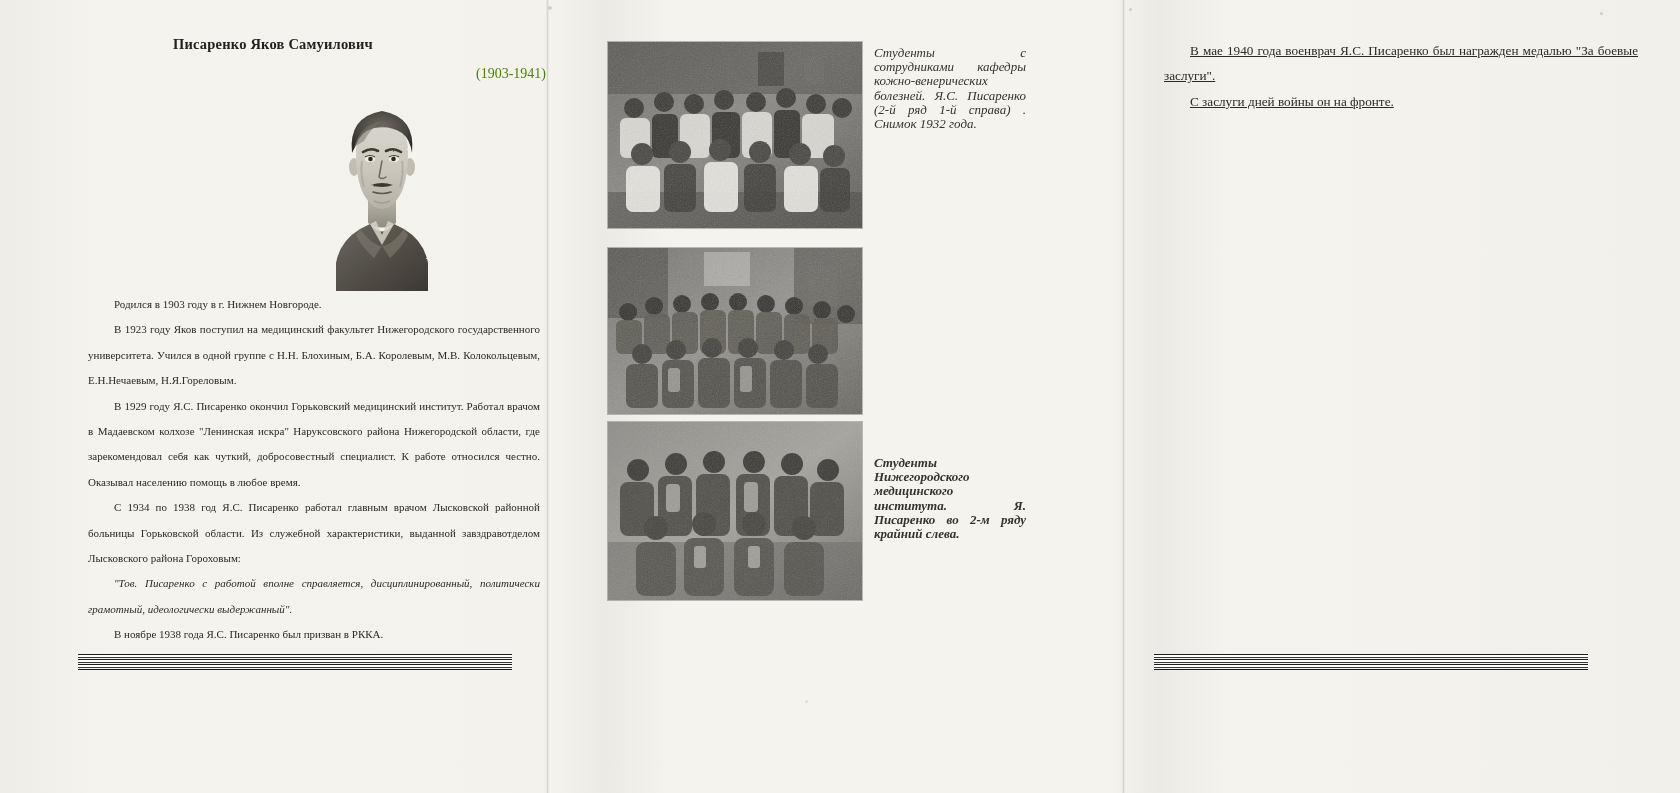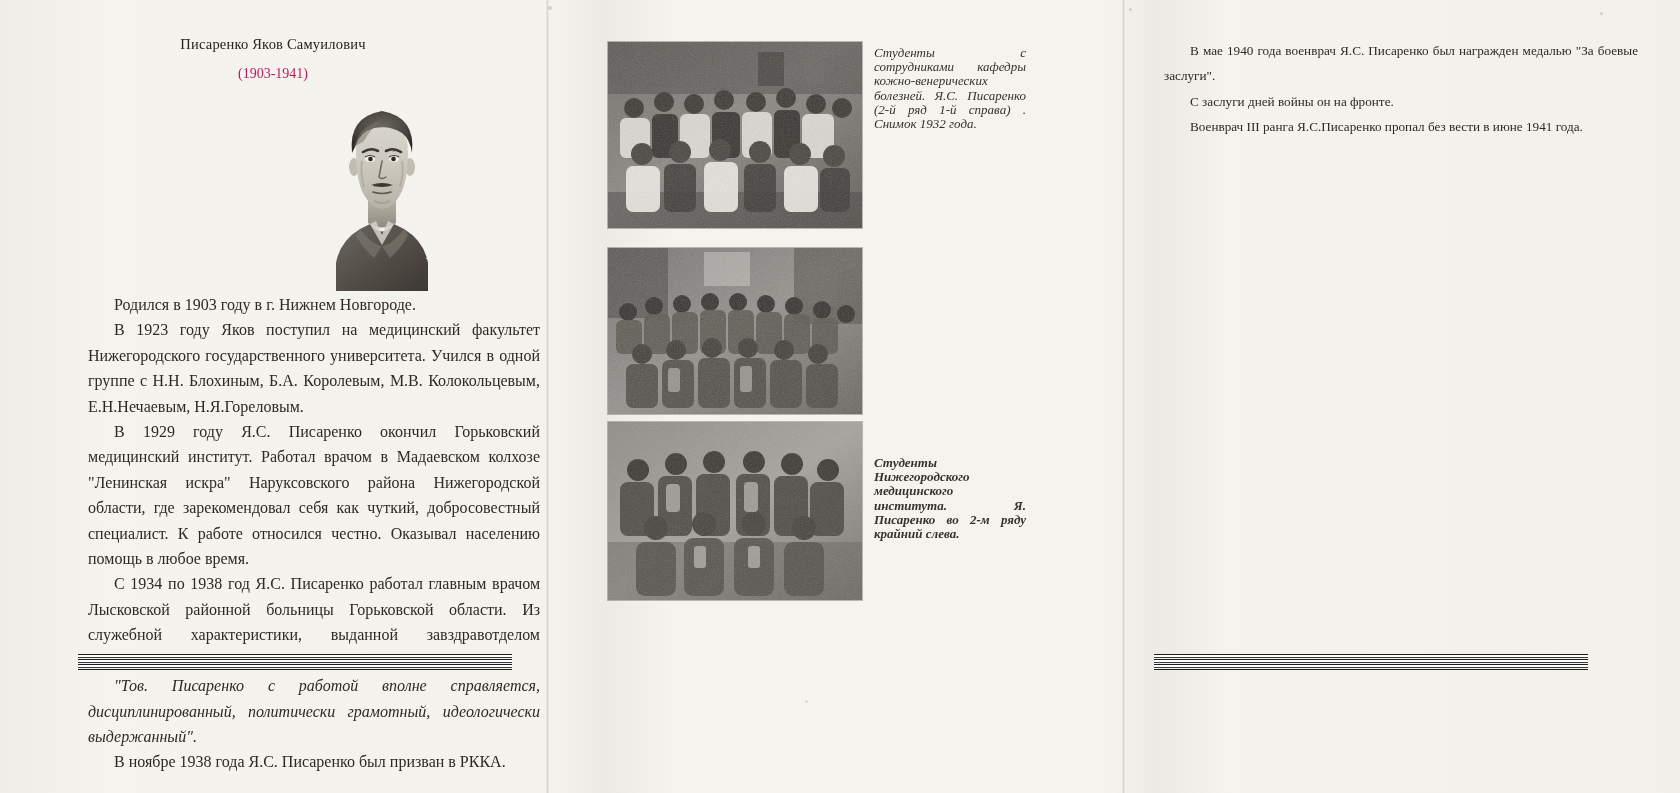--- a/index.html
+++ b/index.html
@@ -54,50 +54,50 @@
   .panel-center { left: 546px;  width: 576px; }
   .panel-right  { left: 1122px; width: 558px; }
 
   
   .doc-title {
     position: absolute;
     top: 36px;
     left: 0;
     width: 546px;
     text-align: center;
-    font-weight: normal;
+    font-weight: bold;
     font-size: 14.5px;
     letter-spacing: .2px;
     color: #24211f;
   }
   .doc-years {
     position: absolute;
     top: 66px;
     left: 0;
     width: 546px;
-    text-align: center;
+    text-align: right;
     font-size: 14px;
-    color: #be185d;
+    color: #4d7c0f;
   }
 
   .portrait {
     position: absolute;
     top: 95px;
     left: 330px;
     width: 104px;
     height: 196px;
     z-index: 4;
   }
 
   .body-text {
     position: absolute;
     top: 292px;
     left: 88px;
     width: 452px;
-    font-size: 16px;
+    font-size: 11px;
     line-height: 25.4px;
     text-align: justify;
     text-justify: inter-word;
     color: #2c2926;
   }
   .body-text p {
     margin: 0 0 0 0;
     text-indent: 26px;
   }
   .body-text p.quote {
@@ -135,20 +135,21 @@
   
   .right-text {
     position: absolute;
     top: 38px;
     left: 42px;
     width: 474px;
     font-size: 13.2px;
     line-height: 25.4px;
     text-align: justify;
     color: #2c2926;
+    text-decoration: underline;
   }
   .right-text p {
     margin: 0;
     text-indent: 26px;
   }
 
   
   .rule {
     position: absolute;
     z-index: 5;
@@ -453,16 +454,15 @@
     <div class="caption" style="left:266px; top:34px; width:152px;">Студенты Нижегородского медицинского института. Я. Писаренко во 2-м ряду крайний слева.</div>
   </div>
 
   <div class="rule rule-center"></div>
 </div>
 
 <div class="panel panel-right">
   <div class="right-text">
     <p>В мае 1940 года военврач Я.С. Писаренко был награжден медалью "За боевые заслуги".</p>
     <p>С заслуги дней войны он на фронте.</p>
-    <p>Военврач III ранга Я.С.Писаренко пропал без вести в июне 1941 года.</p>
   </div>
 
 </div>
 
 </body></html>

